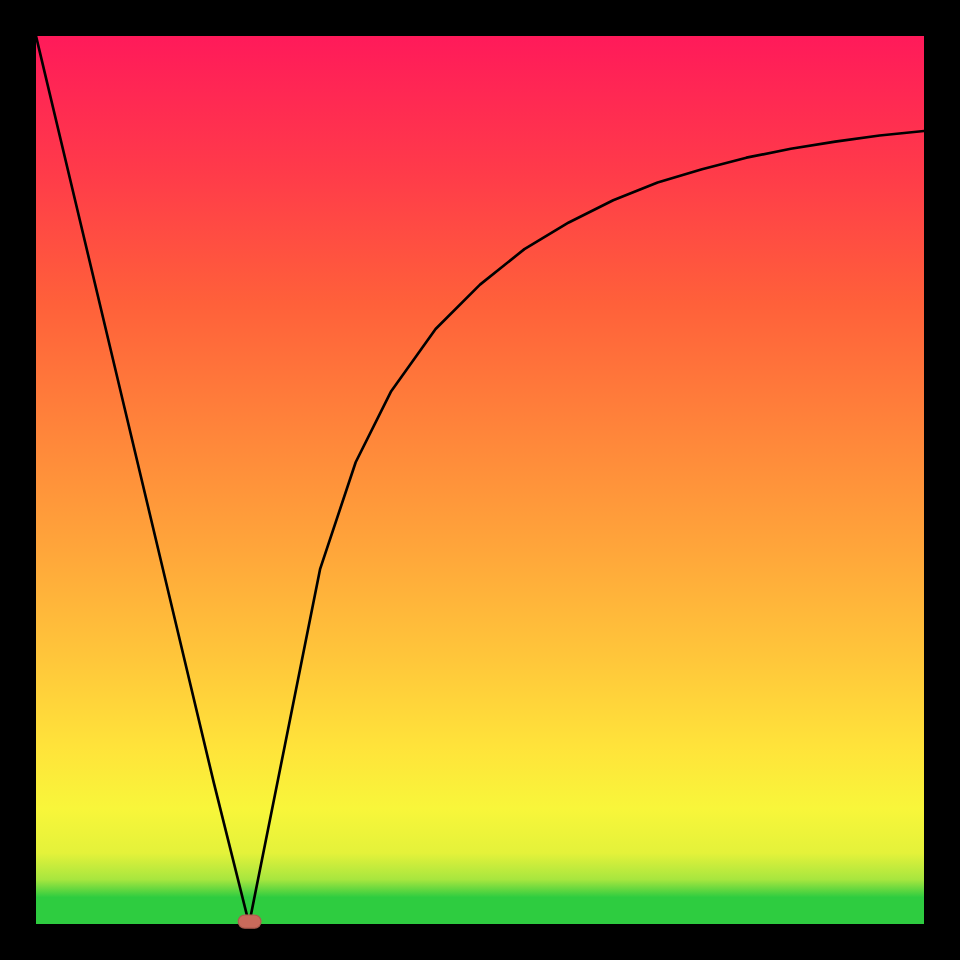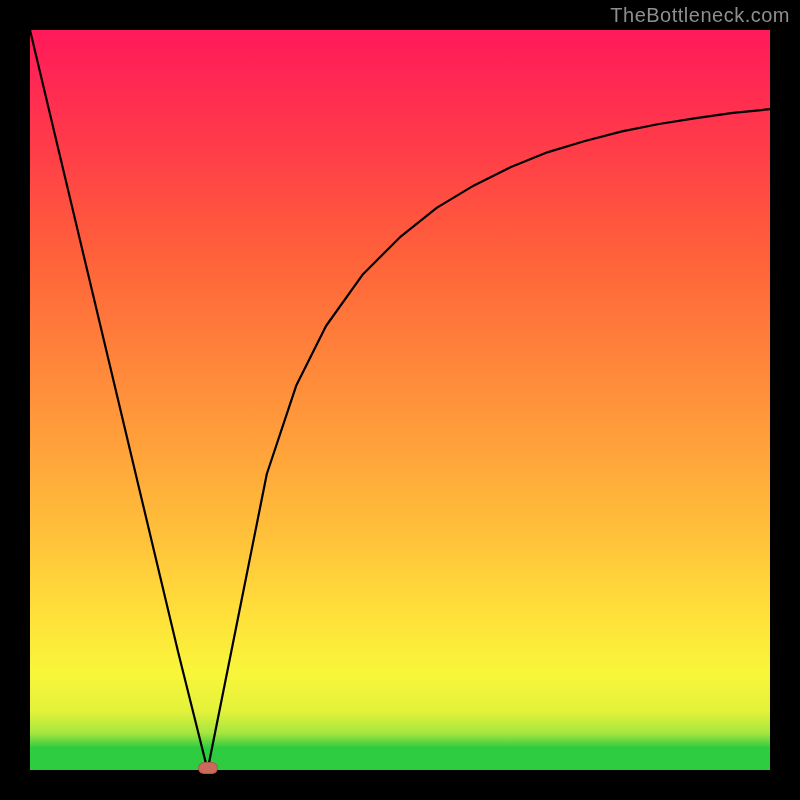--- a/index.html
+++ b/index.html
@@ -61,21 +61,20 @@
     font-size: 20px;
     color: #8e8e8e;
     letter-spacing: 0.5px;
     user-select: none;
   }
 </style>
 </head>
 <body>
 <div class="frame">
 
-  <div class="watermark">TheBottleneck.com</div>
 
   <div class="plot-area">
     <svg class="curve" viewBox="0 0 740 740" preserveAspectRatio="none">
       <path id="bottleneck-path" fill="none" stroke="#000" stroke-width="2.2" stroke-linecap="round" stroke-linejoin="round" d="M0.00 0.00 L37.00 155.40 L74.00 310.80 L111.00 466.20 L148.00 621.60 L177.60 740.00 L207.20 592.00 L236.80 444.00 L266.40 355.20 L296.00 296.00 L333.00 244.20 L370.00 207.20 L407.00 177.60 L444.00 155.40 L481.00 136.90 L518.00 122.10 L555.00 111.00 L592.00 101.38 L629.00 93.98 L666.00 88.06 L703.00 82.88 L740.00 79.18"></path>
     </svg>
     <div class="marker" id="min-marker" style="left: 167.6px; top: 732px;"></div>
   </div>
 
 </div>
 

